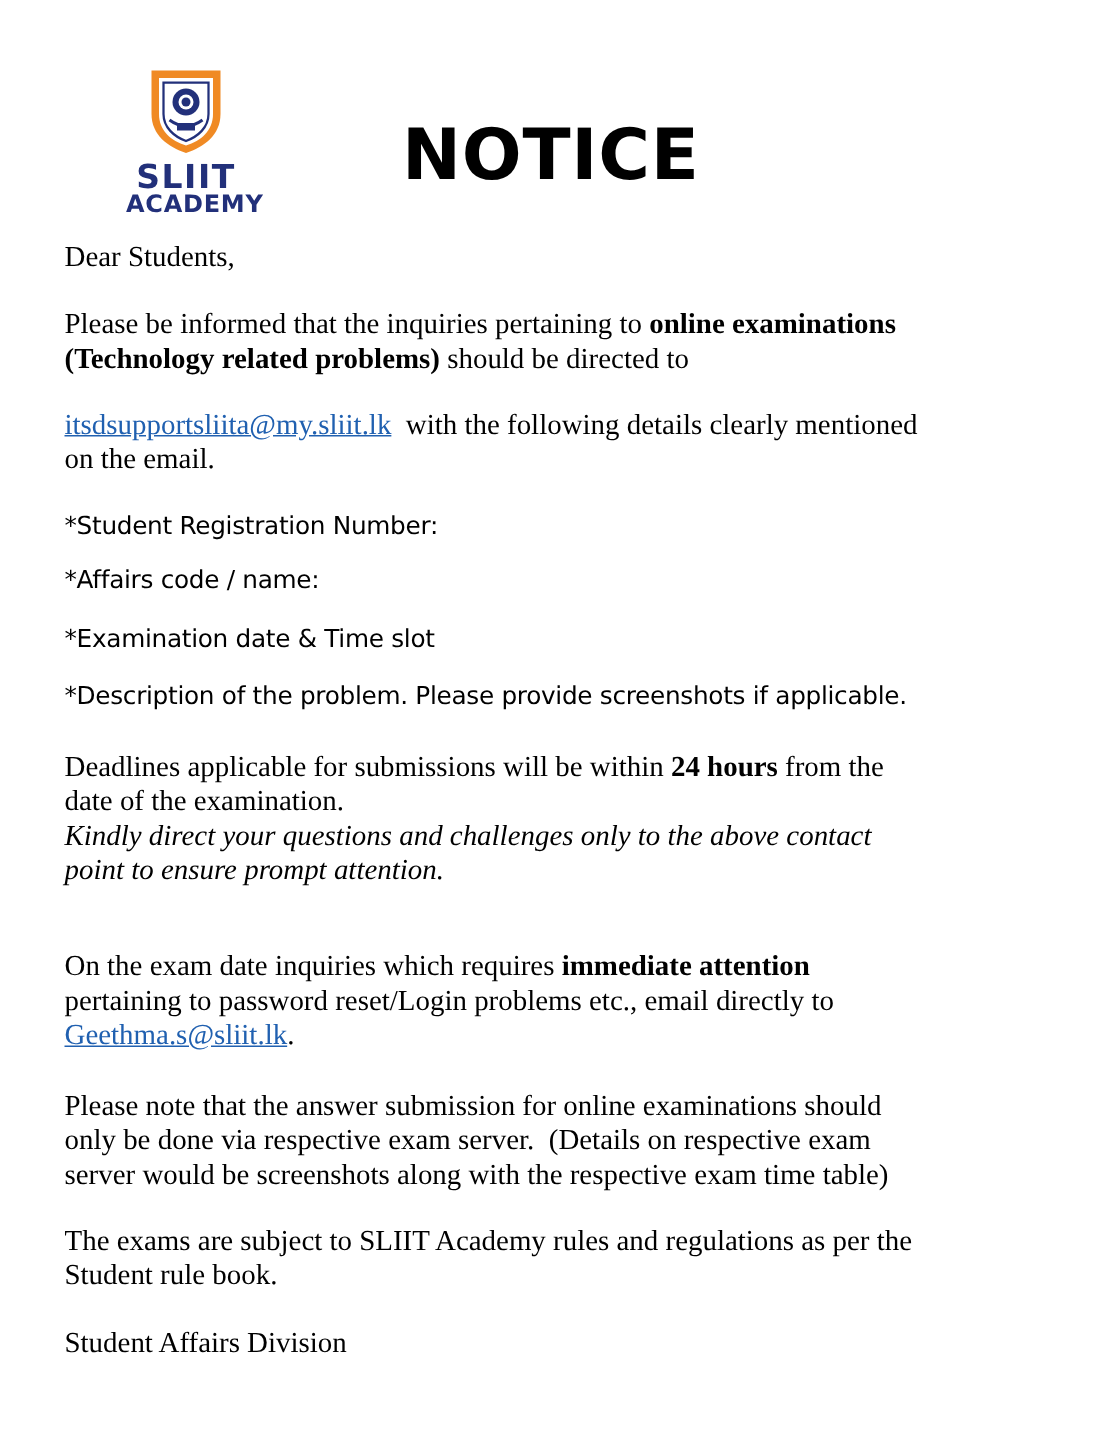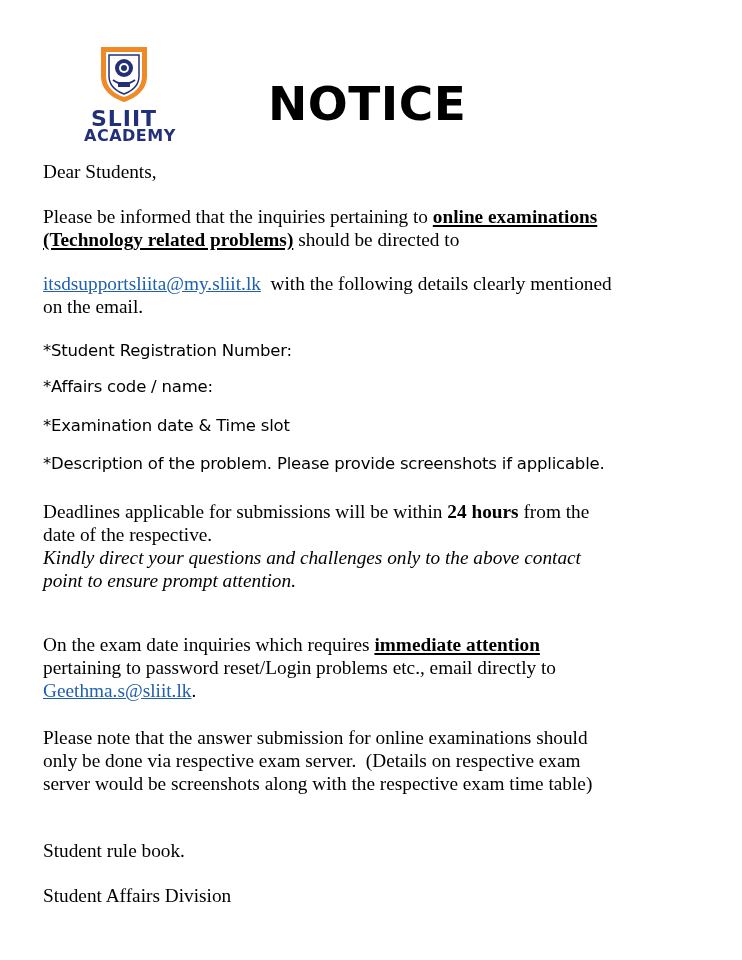--- a/index.html
+++ b/index.html
@@ -4,21 +4,21 @@
 <style>
   html, body { margin:0; padding:0; background:#fff; }
   body { width:742px; height:960px; position:relative; overflow:hidden; color:#000; }
   .logo { position:absolute; left:84px; top:44px; width:80px; }
   .crest { display:block; margin:0 auto; width:52px; height:60px; }
   .brand { font-family:"DejaVu Sans", sans-serif; font-weight:bold; color:#22307a; text-align:center; }
   .brand .big { font-size:22px; letter-spacing:1px; line-height:22px; margin-top:4px; }
   .brand .small { font-size:16px; letter-spacing:0.5px; line-height:12px; }
   .title { position:absolute; left:268px; top:76px; font-family:"DejaVu Sans", sans-serif; font-weight:bold; font-size:47px; letter-spacing:0.5px; }
   .para { position:absolute; left:43px; font-family:"Liberation Serif", serif; font-size:19.3px; line-height:23px; white-space:nowrap; }
-  .bu { font-weight:bold; text-decoration:underline; text-decoration-thickness:2px; text-underline-offset:2px; }
+  .bu { font-weight:bold; text-decoration-thickness:2px; text-underline-offset:2px; }
   .b { font-weight:bold; }
   a { color:#2060b0; text-decoration:underline; }
   .req { position:absolute; left:43px; font-family:"DejaVu Sans", sans-serif; font-size:16.5px; line-height:20px; white-space:nowrap; letter-spacing:-0.2px; }
 </style>
 </head>
 <body>
 
 <div class="logo">
   <svg class="crest" viewBox="0 0 52 60">
     <path d="M3 3 H49 V32 C49 46 38 54 26 58 C14 54 3 46 3 32 Z" fill="#f08a24"></path>
@@ -50,38 +50,38 @@
   <span>on the email.</span>
 </div>
 
 <div class="req" style="top:341px;">*Student Registration Number:</div>
 <div class="req" style="top:377px;">*Affairs code / name:</div>
 <div class="req" style="top:416px;">*Examination date &amp; Time slot</div>
 <div class="req" style="top:454px;">*Description of the problem. Please provide screenshots if applicable.</div>
 
 <div class="para" style="top:500px;">
   <span>Deadlines applicable for submissions will be within </span><span class="b">24 hours</span><span> from the</span><br>
-  <span>date of the respective.</span>
+  <span>date of the examination.</span>
 </div>
 
 <div class="para" style="top:546px;font-style:italic;">
   <span>Kindly direct your questions and challenges only to the above contact</span><br>
   <span>point to ensure prompt attention.</span>
 </div>
 
 <div class="para" style="top:633px;">
   <span>On the exam date inquiries which requires </span><span class="bu">immediate attention</span><br>
   <span>pertaining to password reset/Login problems etc., email directly to</span><br>
   <a>Geethma.s@sliit.lk</a><span>.</span>
 </div>
 
 <div class="para" style="top:726px;">
   <span style="white-space:pre">Please note that the answer submission for online examinations should</span><br>
   <span style="white-space:pre">only be done via respective exam server.  (Details on respective exam</span><br>
   <span style="white-space:pre">server would be screenshots along with the respective exam time table)</span>
 </div>
 
 <div class="para" style="top:816px;">
-  <br>
+  <span>The exams are subject to SLIIT Academy rules and regulations as per the</span><br>
   <span>Student rule book.</span>
 </div>
 
 <div class="para" style="top:884px;">Student Affairs Division</div>
 
 </body></html>

